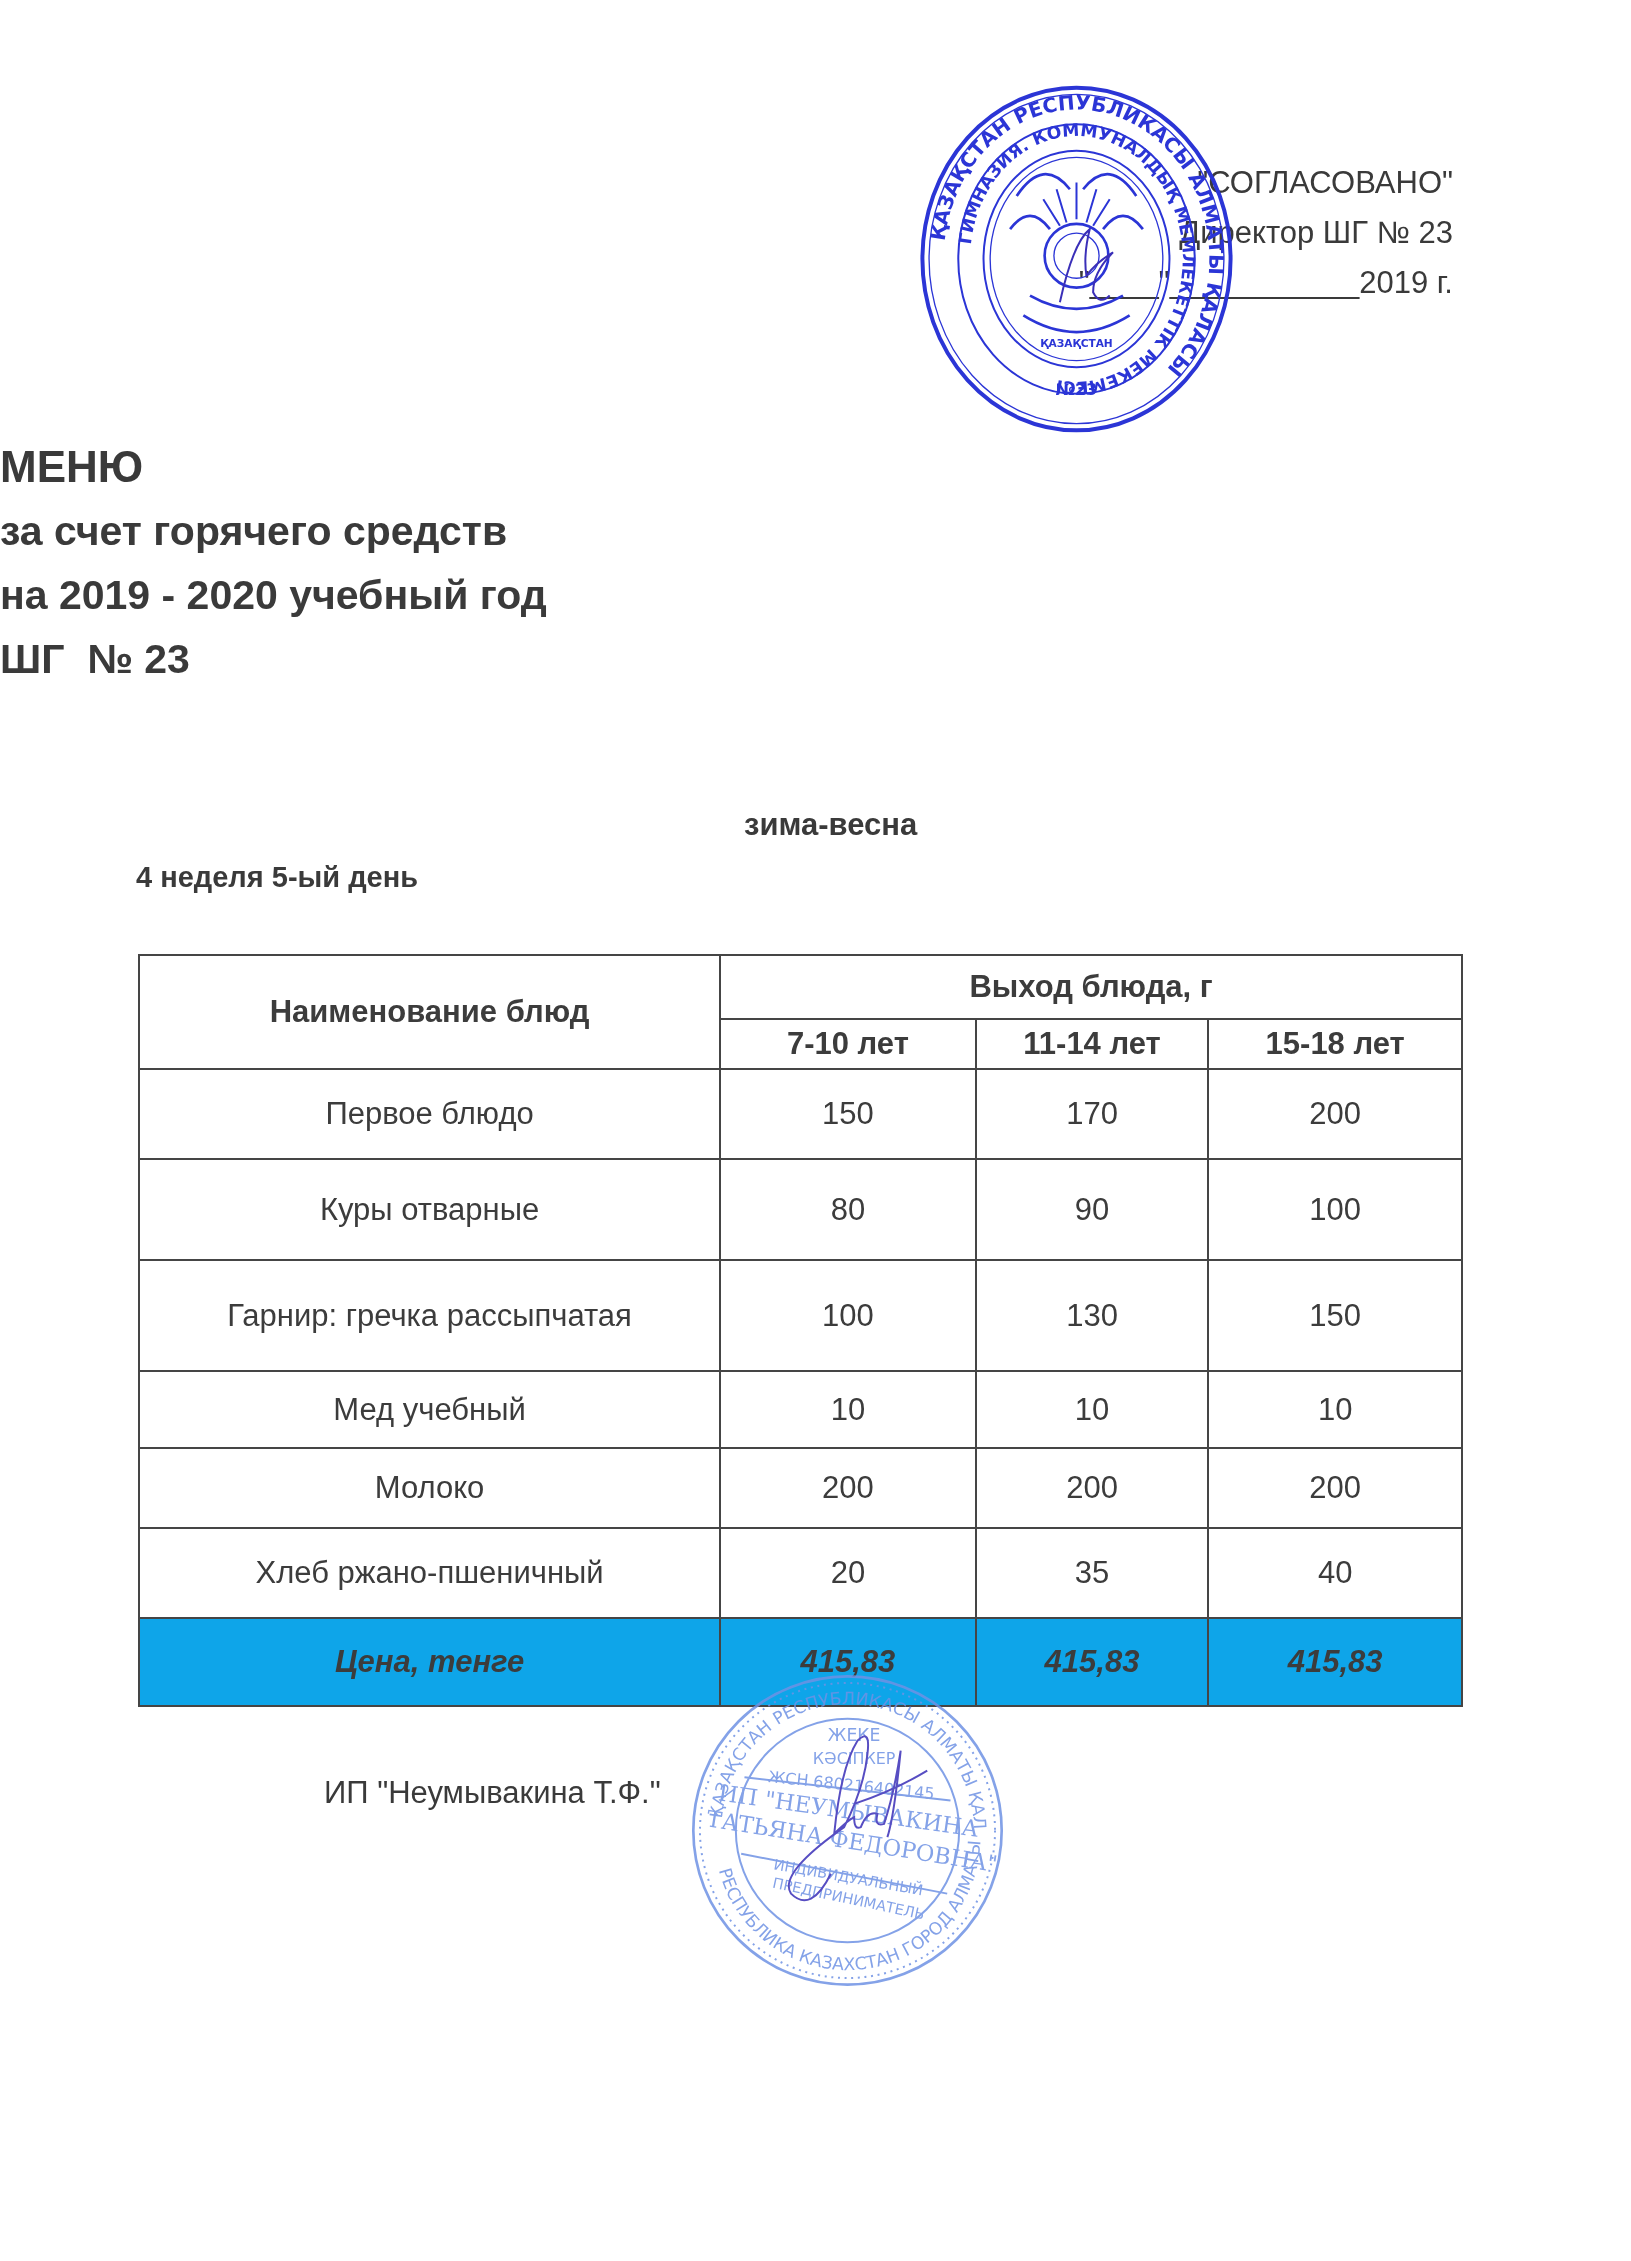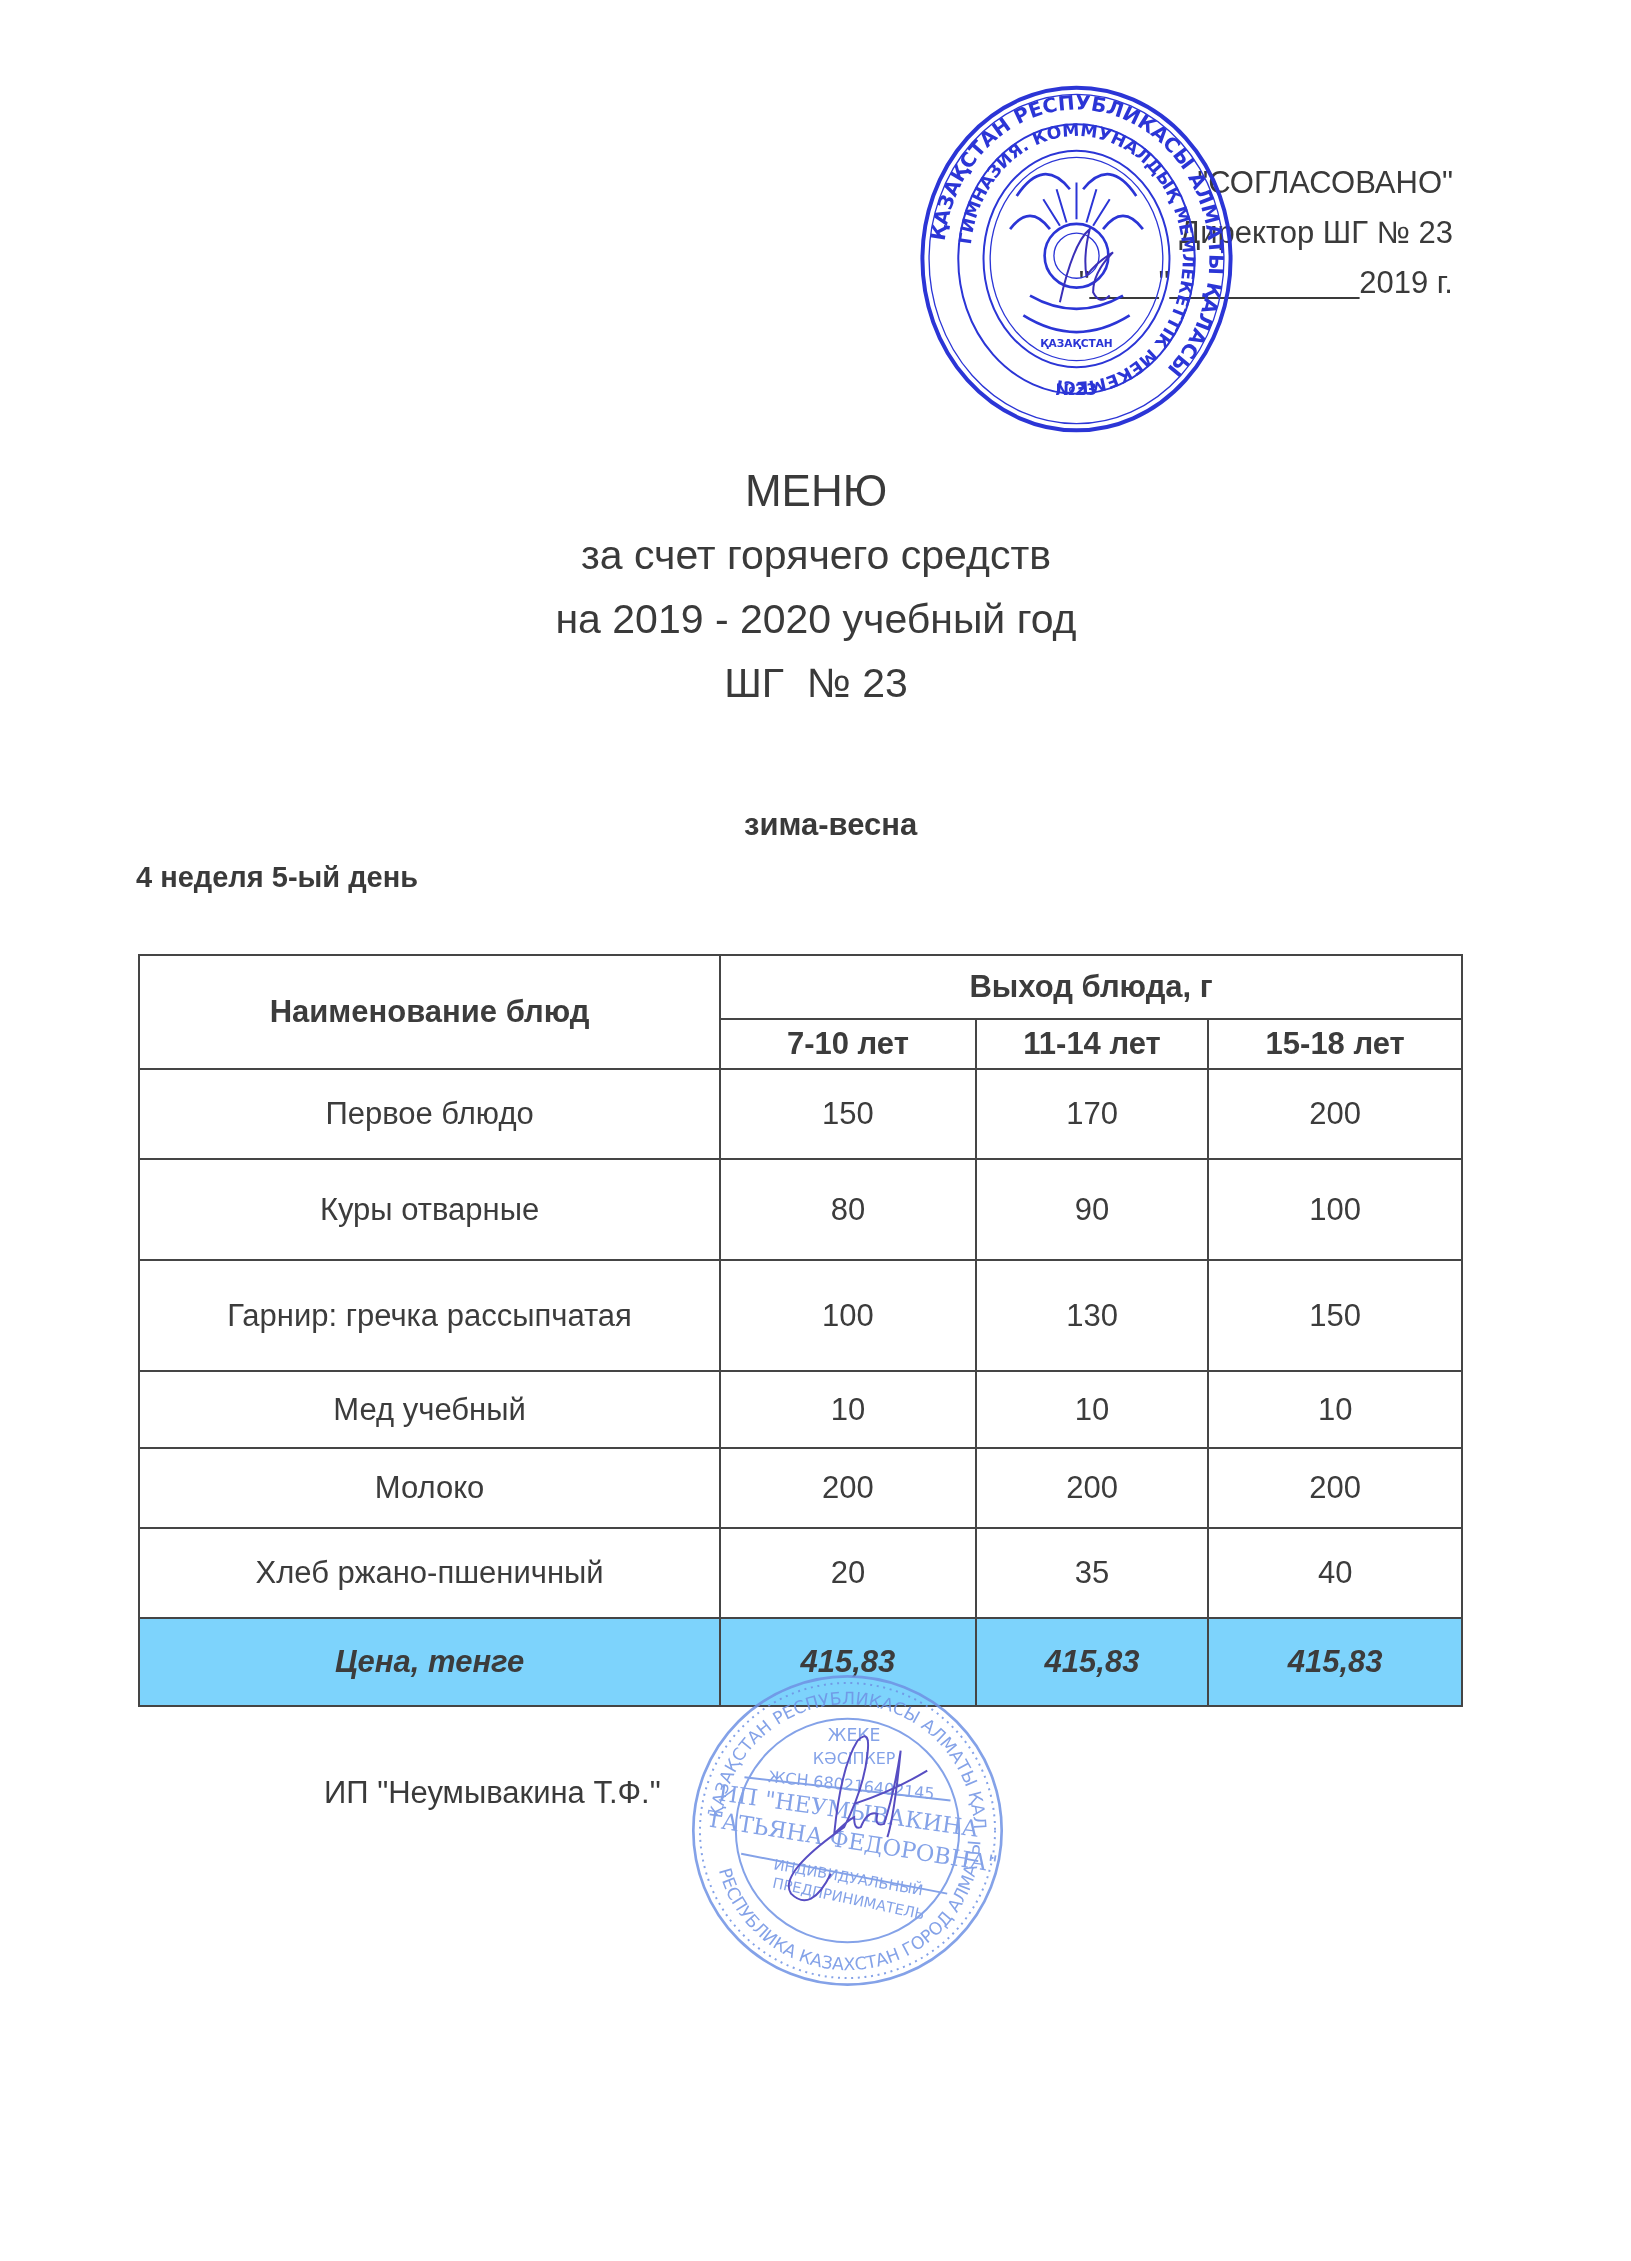--- a/index.html
+++ b/index.html
@@ -5,41 +5,41 @@
     html, body { margin: 0; padding: 0; background: #ffffff; }
     body { width: 1632px; height: 2261px; position: relative; overflow: hidden;
            font-family: "Liberation Sans", "DejaVu Sans", sans-serif; color: #3b3b3b; }
 
     
     .approval { position: absolute; right: 179px; top: 158px; text-align: right;
                 font-size: 31px; line-height: 50px; color: #3a3a3a; z-index: 2; }
     .approval div { white-space: pre; }
 
     
-    .title-block { position: absolute; left: 0; width: 1632px; top: 435px; text-align: center;
-                   font-weight: normal; font-size: 41px; color: #3a3a3a; margin-top: 24px; }
+    .title-block { position: absolute; left: 0; width: 1632px; top: 435px; 
+                   font-weight: bold; font-size: 41px; color: #3a3a3a; }
     .title-block div { height: 64px; line-height: 64px; white-space: pre; }
     .title-block .t0 { font-size: 44px; }
 
     .season { position: absolute; left: 744px; top: 807px; font-size: 31px; font-weight: bold; color: #3a3a3a; text-align: center; }
     .dayinfo { position: absolute; left: 136px; top: 861px; font-size: 29px; font-weight: bold; color: #3a3a3a; }
 
     
     table.menu { position: absolute; left: 138px; top: 954px; width: 1325px;
                  border-collapse: collapse; z-index: 1; }
     table.menu td, table.menu th { border: 2.7px solid #454545; text-align: center; vertical-align: middle;
                  font-size: 31px; color: #3c3c3c; padding: 0; }
     table.menu th { font-weight: bold; }
     .c0 { width: 582px; }
     .c1 { width: 256px; }
     .c2 { width: 233px; }
     .c3 { width: 254px; }
     tr.h1 { height: 64px; margin-left: 29px; }
     tr.h2 { height: 50px; }
-    tr.price td { background: #7dd3fc; font-weight: bold; font-style: italic; }
+    tr.price td { background: #0ea5e9; font-weight: bold; font-style: italic; }
 
     
     .vendor { position: absolute; left: 324px; top: 1775px; font-size: 31px; color: #3a3a3a; z-index: 1; }
 
     
     .stamp { position: absolute; pointer-events: none; z-index: 3; }
   </style>
 </head>
 <body>
 

